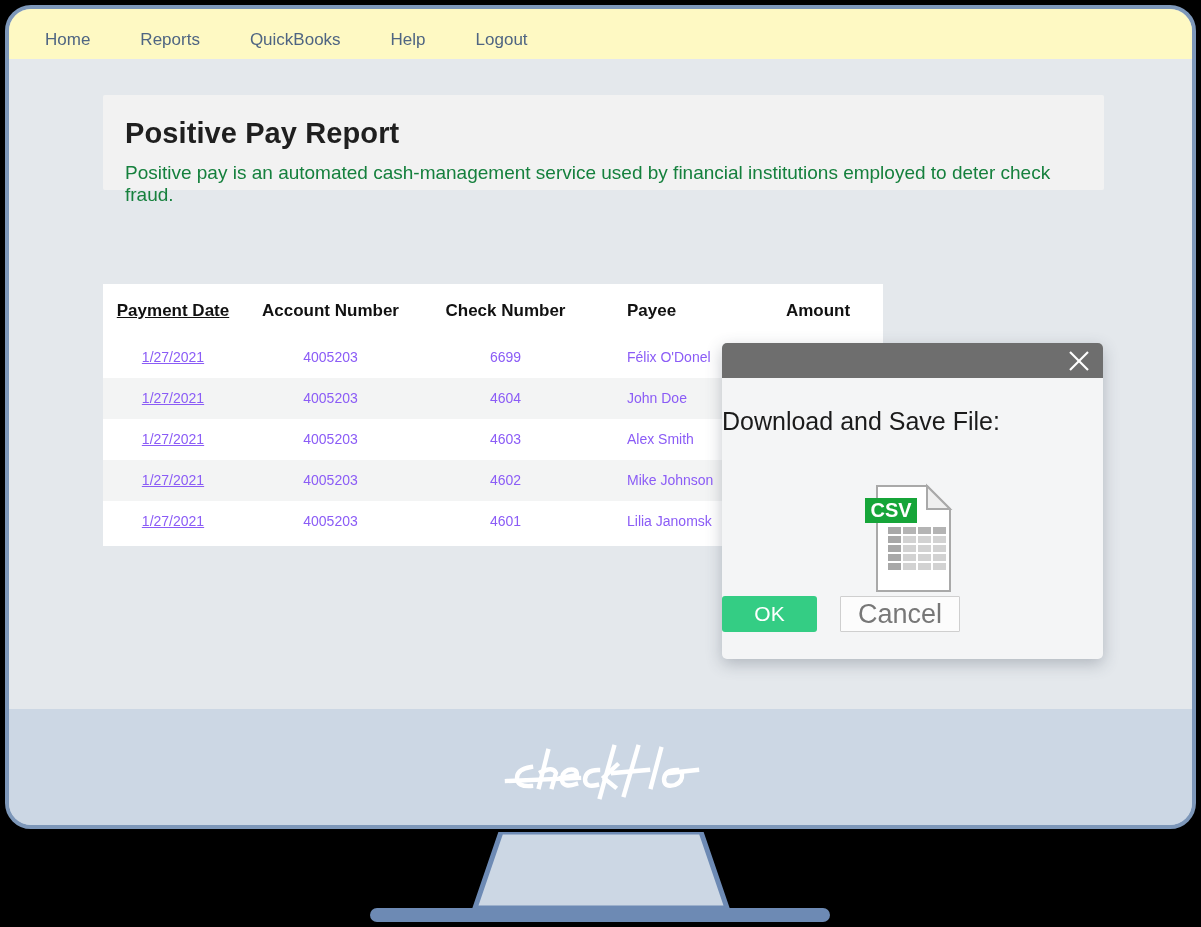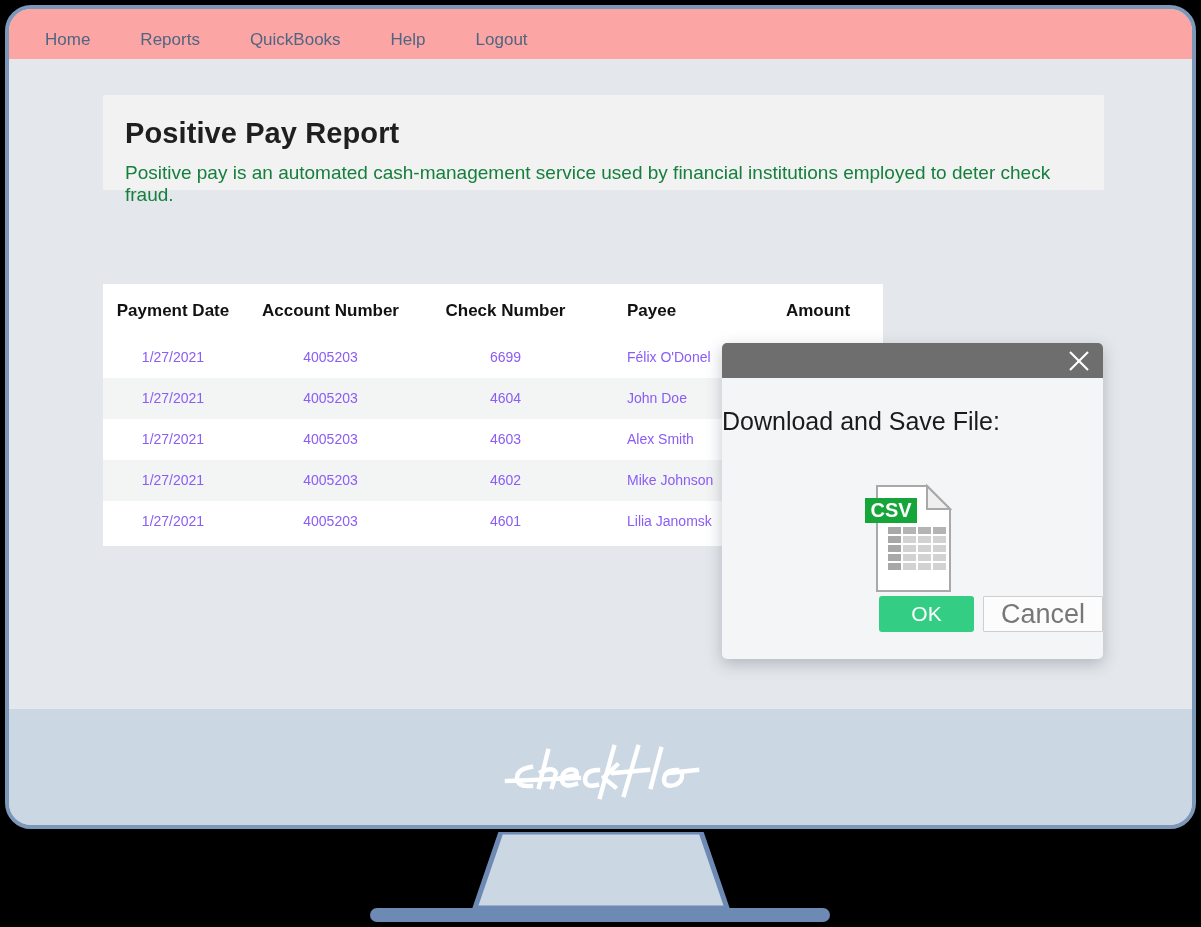--- a/index.html
+++ b/index.html
@@ -21,21 +21,21 @@
     border: 4px solid #7d97b9;
     border-radius: 26px;
     overflow: hidden;
   }
 
   
   .navbar {
     position: absolute;
     left: 0; top: 0;
     width: 100%; height: 62px;
-    background: #fca5a5;
+    background: #fef9c3;
     display: flex;
     align-items: center;
     padding-left: 36px;
   }
   .nav-item {
     color: #4f6582;
     font-size: 17px;
     margin-right: 50px;
     white-space: nowrap;
     cursor: pointer;
@@ -106,21 +106,21 @@
     white-space: nowrap;
   }
   td {
     font-size: 14px;
     color: #8b5cf6;
     padding: 12px 0 13px 0;
     white-space: nowrap;
   }
   tbody tr:nth-child(even) { background: #f3f4f4; }
   tbody tr:nth-child(odd)  { background: #ffffff; }
-  .col-date   { width: 140px; text-align: center; }
+  .col-date   { width: 140px; text-align: center; text-decoration: underline; }
   .col-acct   { width: 175px; text-align: center; }
   .col-check  { width: 175px; text-align: center; }
   .col-payee  { width: 160px; text-align: left;   padding-left: 34px; }
   .col-amount { width: 130px; text-align: center; }
 
   
   .brandbar {
     position: absolute;
     left: 0; top: 700px;
     width: 100%; height: 120px;
@@ -179,22 +179,22 @@
   .csv-icon {
     position: absolute;
     left: 50%; top: 105px;
     transform: translateX(-50%);
   }
   .modal-actions {
     position: absolute;
     left: 0; bottom: 27px;
     width: 100%;
     display: flex;
-    justify-content: flex-end;
-    gap: 9px;
+    justify-content: flex-start;
+    gap: 23px;
   }
   .btn-ok {
     background: #34cd84;
     color: #ffffff;
     border: none;
     border-radius: 3px;
     font-size: 21px;
     width: 95px; height: 36px;
     font-family: "Liberation Sans", sans-serif;
     cursor: pointer;

